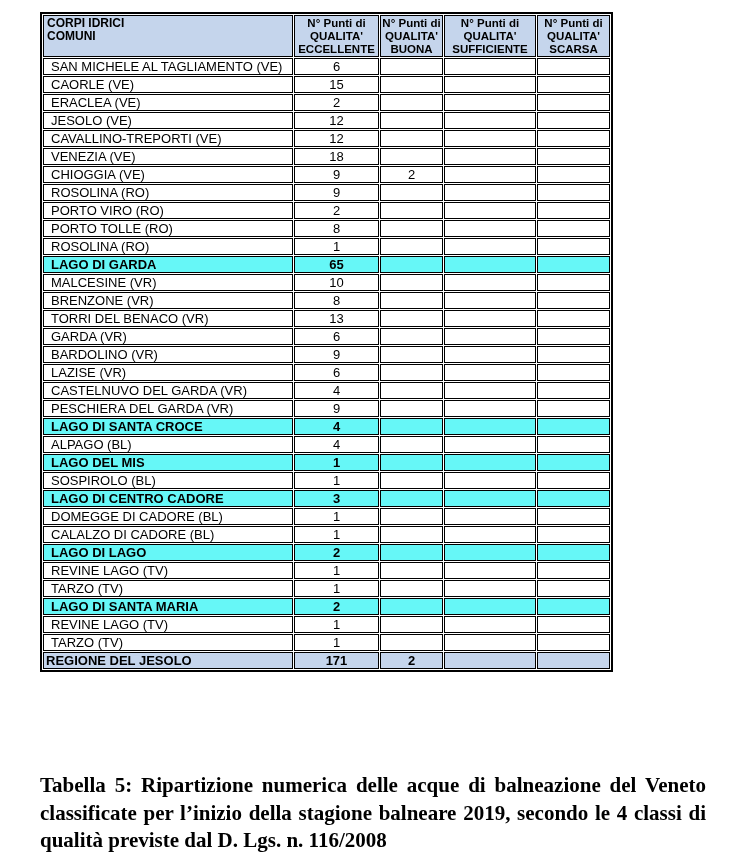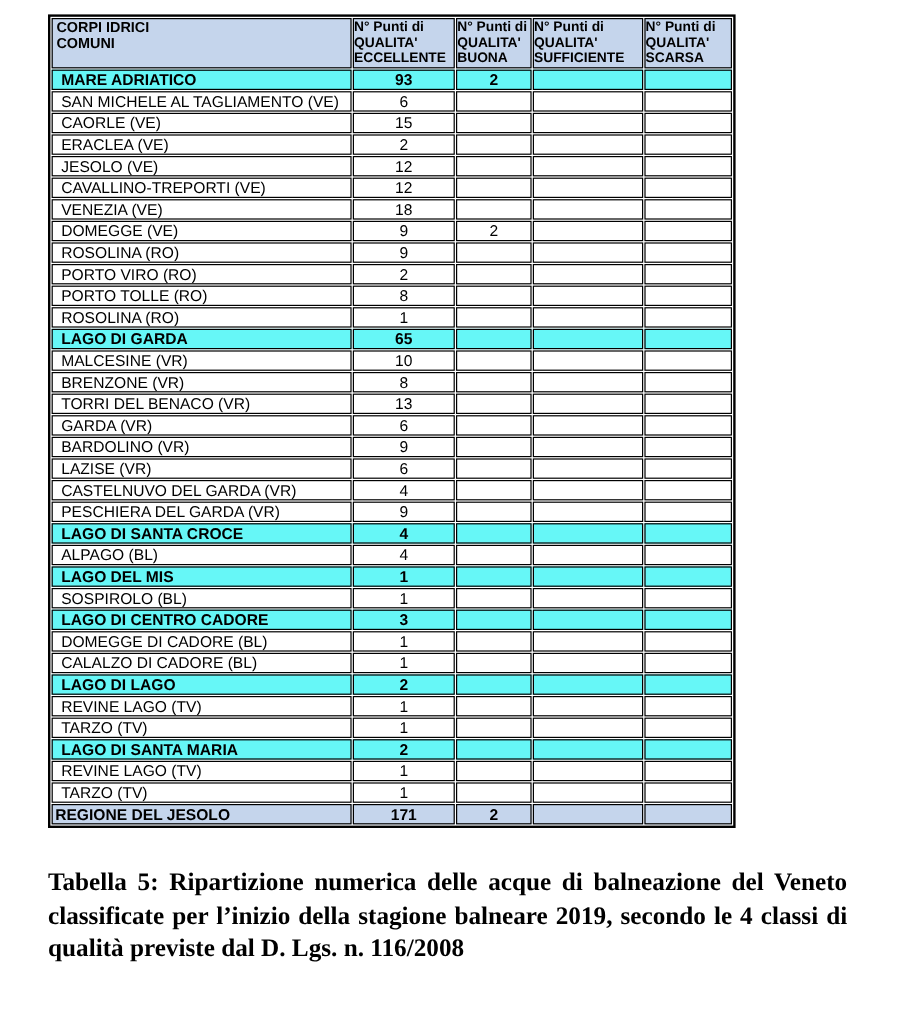--- a/index.html
+++ b/index.html
@@ -38,21 +38,21 @@
   th, td {
     border: 1px solid var(--border, #000);
     box-sizing: border-box;
     overflow: hidden;
   }
   thead th {
     background: var(--header-bg, #C5D5EC);
     font-size: 11.5px;
     line-height: 13px;
     font-weight: bold;
-    text-align: left;
+    text-align: center;
     vertical-align: middle;
     height: 42px;
     white-space: nowrap;
     padding: 0;
   }
   thead th.corpi {
     text-align: left;
     vertical-align: top;
     padding: 1px 0 0 3px;
     font-size: 12px;
@@ -80,21 +80,21 @@
   tbody tr.region td {
     background: var(--region-bg, #C5D5EC);
     font-weight: bold;
   }
   tbody tr.region td.label {
     padding-left: 2px;
   }
   .caption {
     position: absolute;
     left: 30px;
-    top: 722px;
+    top: 772px;
     width: 666px;
     margin: 0;
     font-family: "Liberation Serif", serif;
     font-weight: bold;
     font-size: 21px;
     line-height: 27.5px;
     color: #000000;
     text-align: justify;
     text-align-last: left;
   }
@@ -135,27 +135,20 @@
             <div>SUFFICIENTE</div>
           </th>
           <th>
             <div>N° Punti di</div>
             <div>QUALITA'</div>
             <div>SCARSA</div>
           </th>
         </tr>
       </thead>
       <tbody id="table-body">
-          <tr class="section">
-            <td class="label">MARE ADRIATICO</td>
-            <td class="val">93</td>
-            <td class="val">2</td>
-            <td class="val"></td>
-            <td class="val"></td>
-          </tr>
           <tr class="muni">
             <td class="label">SAN MICHELE AL TAGLIAMENTO (VE)</td>
             <td class="val">6</td>
             <td class="val"></td>
             <td class="val"></td>
             <td class="val"></td>
           </tr>
           <tr class="muni">
             <td class="label">CAORLE (VE)</td>
             <td class="val">15</td>
@@ -185,21 +178,21 @@
             <td class="val"></td>
           </tr>
           <tr class="muni">
             <td class="label">VENEZIA (VE)</td>
             <td class="val">18</td>
             <td class="val"></td>
             <td class="val"></td>
             <td class="val"></td>
           </tr>
           <tr class="muni">
-            <td class="label">DOMEGGE (VE)</td>
+            <td class="label">CHIOGGIA (VE)</td>
             <td class="val">9</td>
             <td class="val">2</td>
             <td class="val"></td>
             <td class="val"></td>
           </tr>
           <tr class="muni">
             <td class="label">ROSOLINA (RO)</td>
             <td class="val">9</td>
             <td class="val"></td>
             <td class="val"></td>

